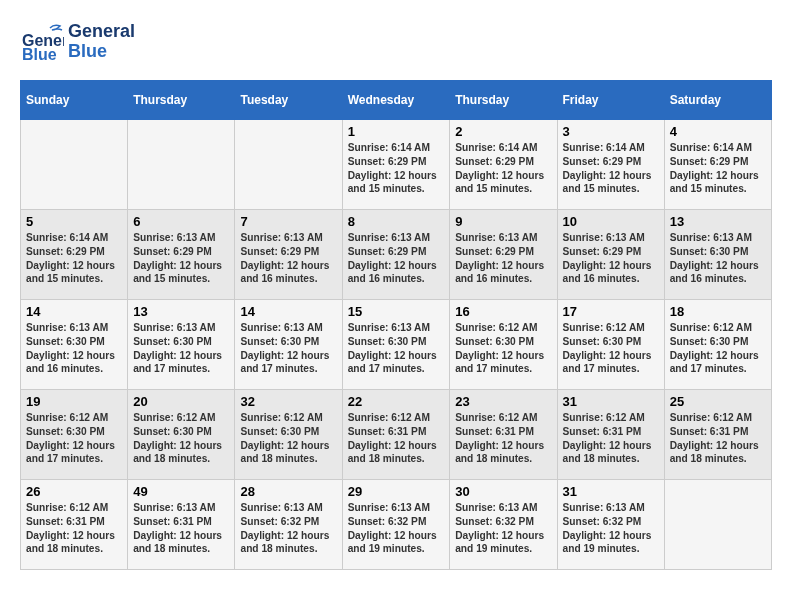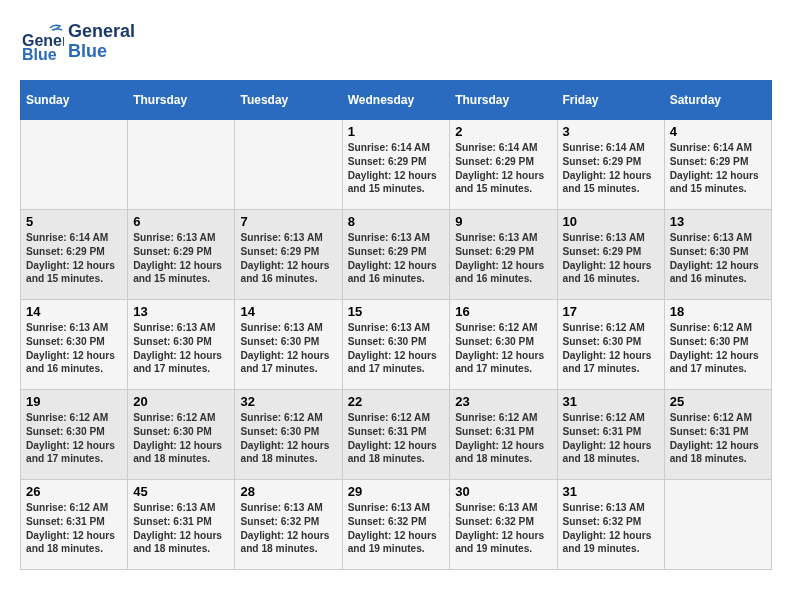--- a/index.html
+++ b/index.html
@@ -297,21 +297,21 @@
       </tr>
       <tr>
         <td>
           <span class="day-num">26</span>
           <div class="day-info">Sunrise: 6:12 AM
 Sunset: 6:31 PM
 Daylight: 12 hours
 and 18 minutes.</div>
         </td>
         <td>
-          <span class="day-num">45</span>
+          <span class="day-num">49</span>
           <div class="day-info">Sunrise: 6:13 AM
 Sunset: 6:31 PM
 Daylight: 12 hours
 and 18 minutes.</div>
         </td>
         <td>
           <span class="day-num">28</span>
           <div class="day-info">Sunrise: 6:13 AM
 Sunset: 6:32 PM
 Daylight: 12 hours

